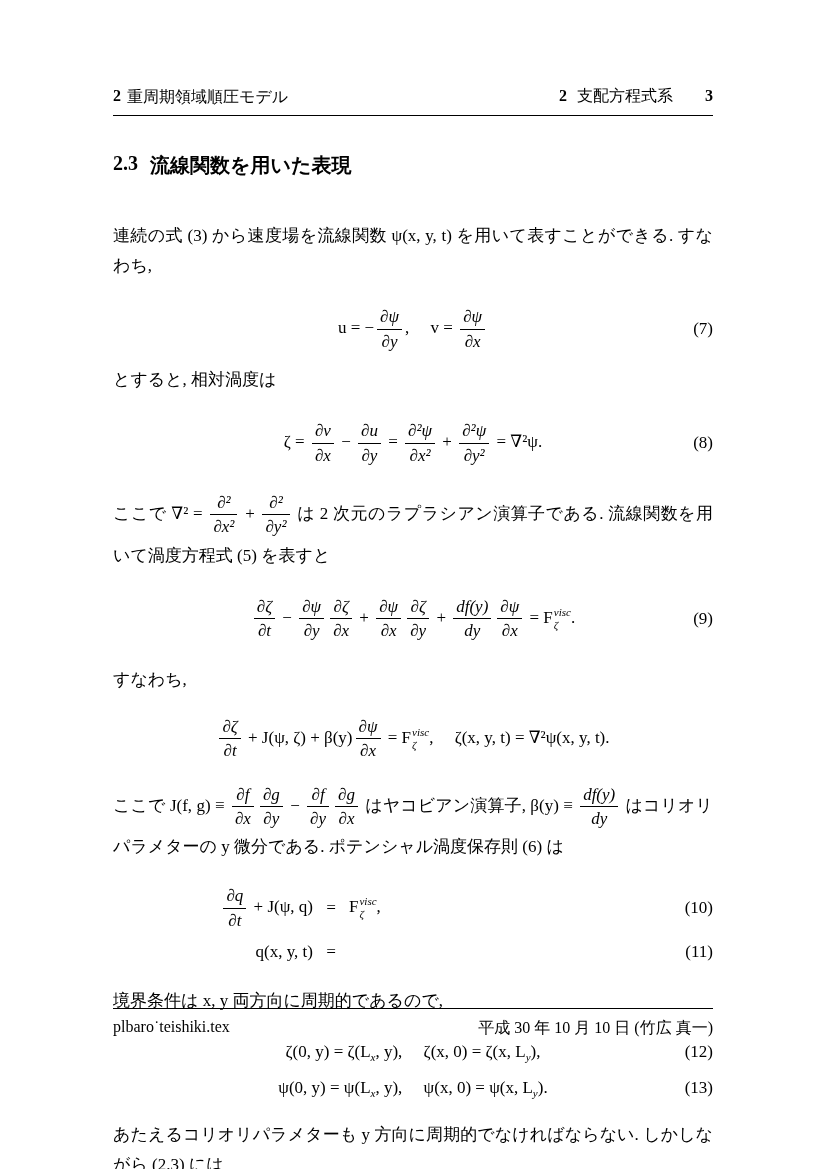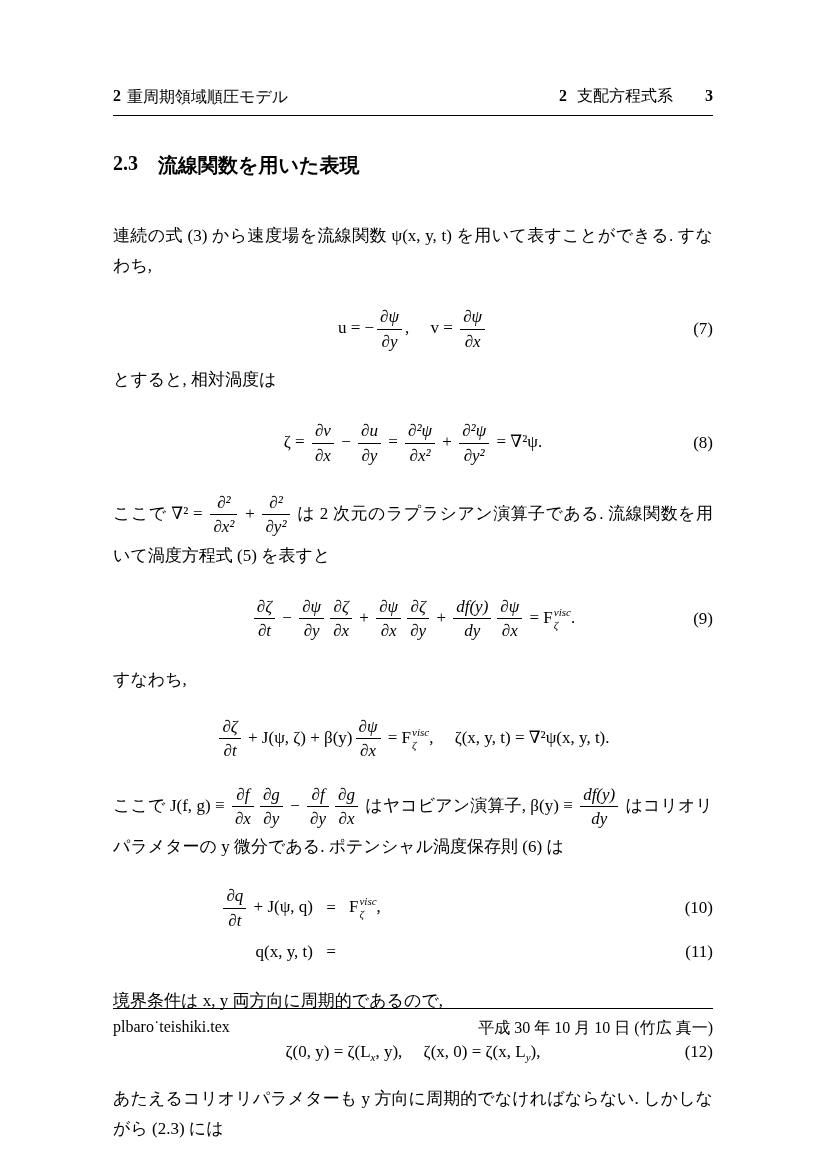--- a/index.html
+++ b/index.html
@@ -14,21 +14,21 @@
     display:flex;justify-content:space-between;align-items:baseline;
     border-bottom:1.5px solid #000;padding-bottom:7px;
     font-family:"Liberation Sans","DejaVu Sans",sans-serif;font-size:16px;
   }
   .header .num{font-family:"Liberation Serif","DejaVu Serif",serif;font-weight:bold;}
   .header-left{display:flex;gap:6px;}
   .header-right{display:flex;gap:10px;align-items:baseline;}
   .header-right .pageno{margin-left:22px;}
   
   .section-heading{
-    margin-top:36px;font-weight:bold;font-size:20px;display:flex;gap:20px;
+    margin-top:36px;font-weight:bold;font-size:20px;display:flex;gap:12px;
     font-family:"Liberation Sans","DejaVu Sans",sans-serif;
   }
   .section-heading .sec-num{font-family:"Liberation Serif","DejaVu Serif",serif;}
   
   .para{line-height:30px;text-align:justify;}
   
   .eqrow{position:relative;display:flex;justify-content:center;align-items:center;min-height:34px;}
   .eqtag{position:absolute;right:0;top:50%;transform:translateY(-50%);font-style:normal;}
   .aeq{display:grid;grid-template-columns:200px 36px 1fr;align-items:center;width:100%;}
   .aeq .lhs{text-align:right;}
@@ -145,20 +145,24 @@
     </div>
   </div>
 
   <div class="para m-para4"><span class="rm">境界条件は </span><span class="mi">x, y</span><span class="rm"> 両方向に周期的であるので,</span></div>
 
   <div class="m-eqbc">
     <div class="eqrow m-eq12">
       <span><span class="mi">ζ(0, y) = ζ(L</span><span class="msub">x</span><span class="mi">, y),  ζ(x, 0) = ζ(x, L</span><span class="msub">y</span><span class="mi">),</span></span>
       <span class="eqtag">(12)</span>
     </div>
+    <div class="eqrow m-eq13">
+      <span><span class="mi">ψ(0, y) = ψ(L</span><span class="msub">x</span><span class="mi">, y),  ψ(x, 0) = ψ(x, L</span><span class="msub">y</span><span class="mi">).</span></span>
+      <span class="eqtag">(13)</span>
+    </div>
   </div>
 
   <div class="para m-para5"><span class="rm">あたえるコリオリパラメターも </span><span class="mi">y</span><span class="rm"> 方向に周期的でなければならない. しかしながら (2.3) には </span></div>
 
   <div class="footer">
     <span>plbaro˙teishiki.tex</span>
     <span>平成 30 年 10 月 10 日 (竹広 真一)</span>
   </div>
 
 </div>

